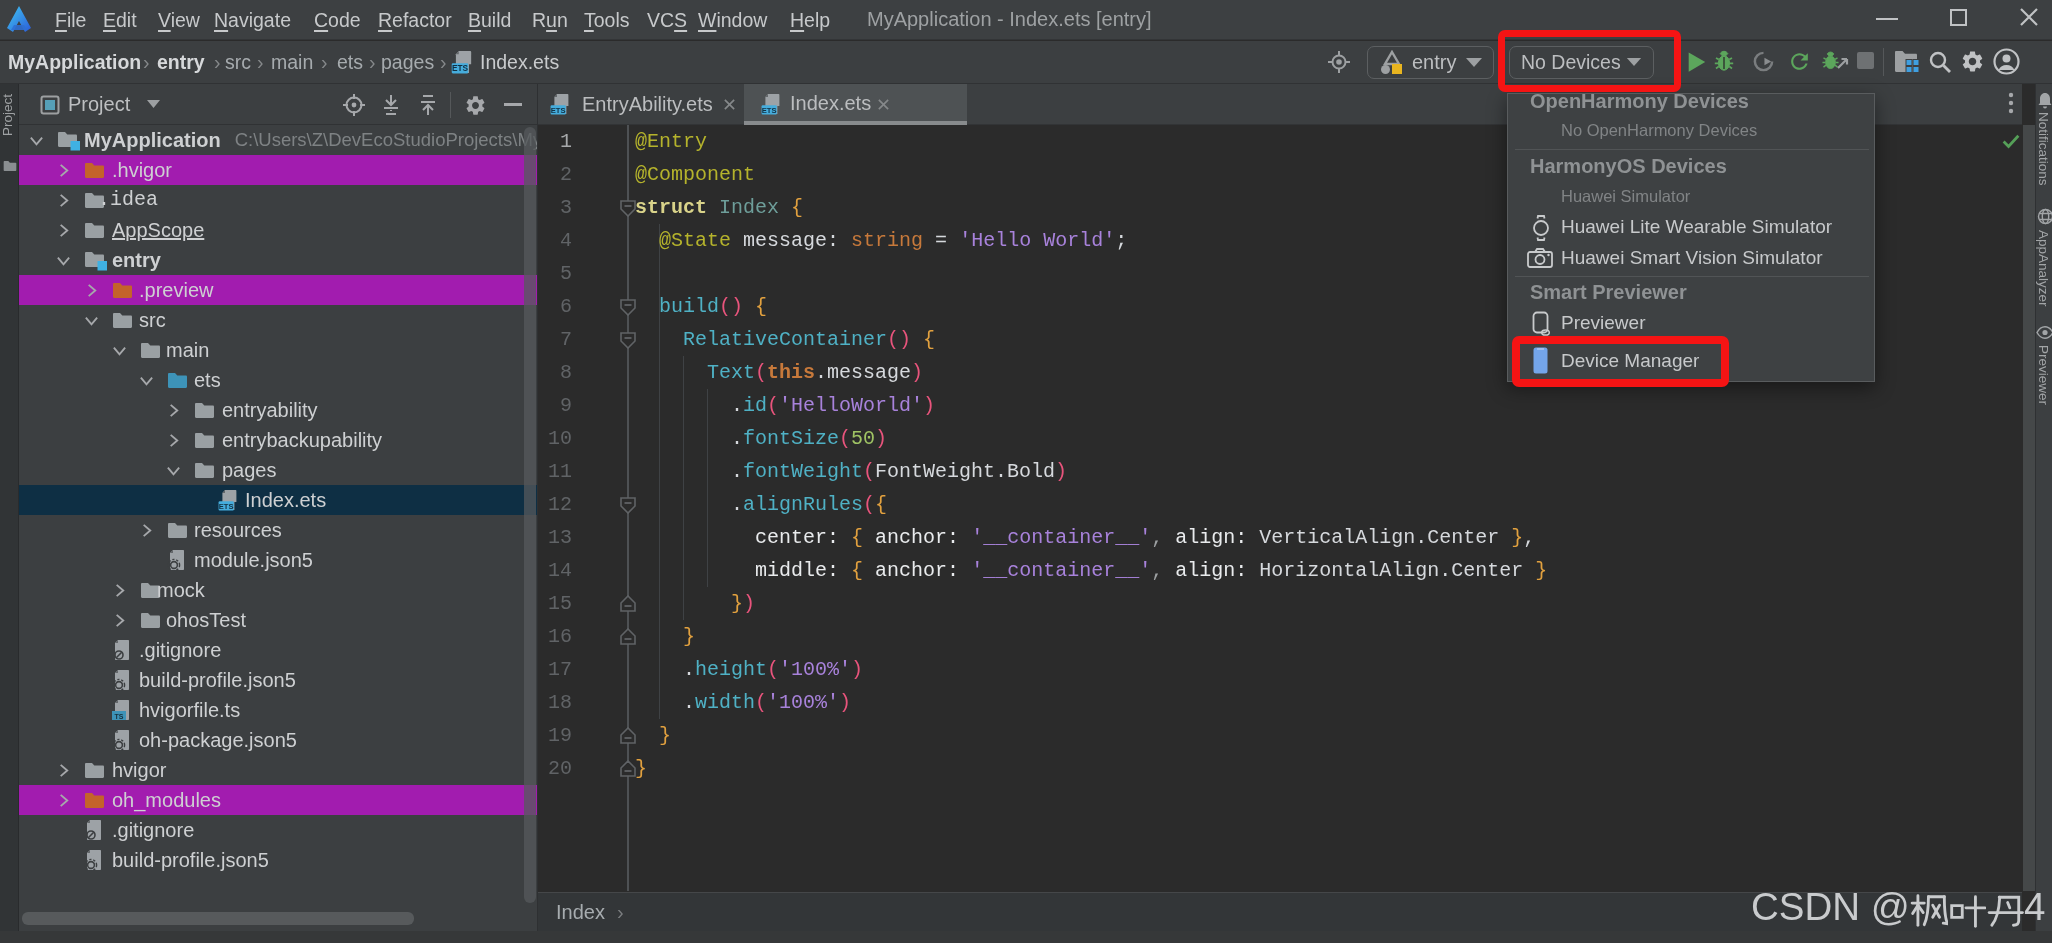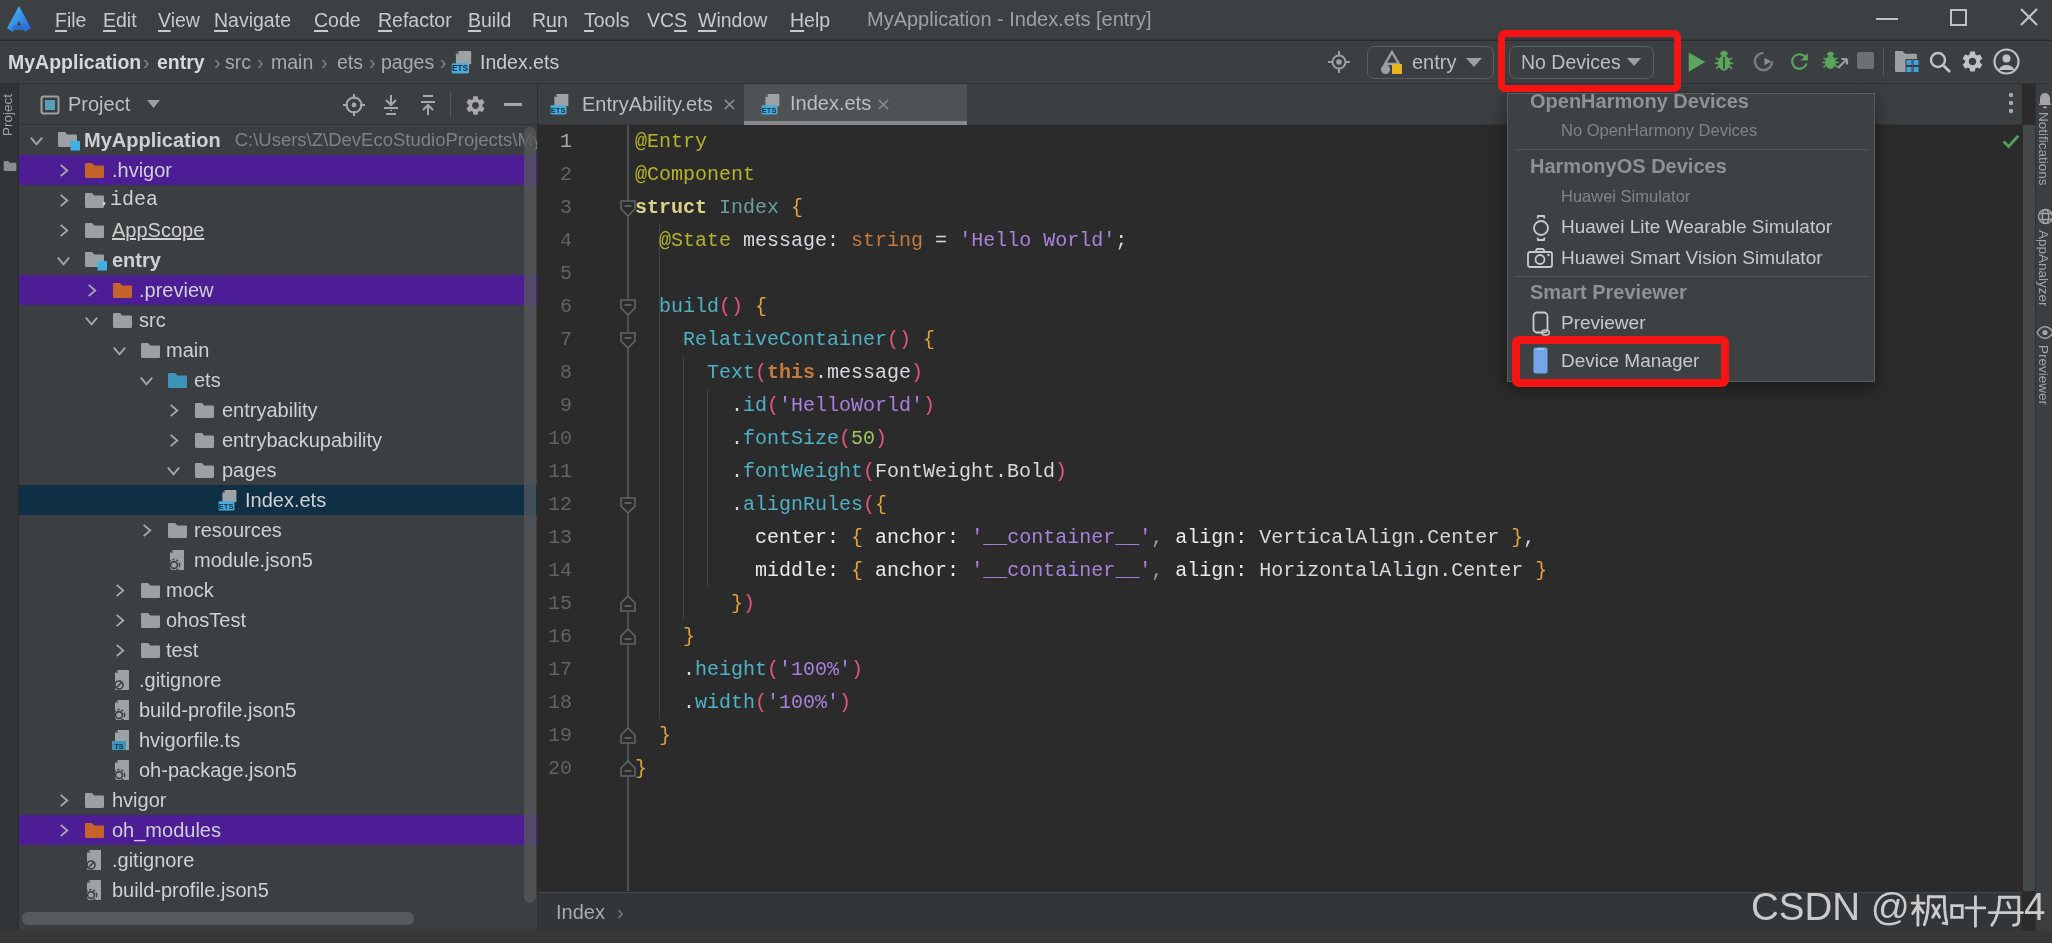--- a/index.html
+++ b/index.html
@@ -13,21 +13,21 @@
 
 #crumbbar{left:0;top:41px;width:2052px;height:43px;background:#3C3F41;border-bottom:1px solid #303234}
 .crumb{top:41px;height:43px;line-height:42px;font-size:19.5px}
 
 #leftstripe{left:0;top:84px;width:19px;height:847px;background:#313436;border-right:1px solid #292B2D}
 #projpanel{left:19px;top:84px;width:518px;height:847px;background:#3C3F41}
 #projhead{left:19px;top:84px;width:518px;height:41px;background:#3C3F41;border-bottom:1px solid #303234}
 #tree{left:19px;top:125px;width:518px;height:806px;overflow:hidden;background:#3C3F41}
 .trow{position:relative;height:30px;line-height:30px;font-size:20px;color:#CED0D2;white-space:nowrap}
 .trow .chev,.trow .ticon,.trow .lbl{position:absolute;top:0;height:30px;display:flex;align-items:center}
-.olive{background:#4c1d95}
+.olive{background:#a21caf}
 .selrow{background:#0E2F44}
 
 #editor{left:537px;top:84px;width:1485px;height:847px;background:#2B2B2B}
 #tabbar{left:537px;top:84px;width:1485px;height:41px;background:#3C3F41;border-bottom:1px solid #323436}
 .tab{position:absolute;top:84px;height:41px;font-size:20px;color:#BBBDBF}
 #gutternums{left:537px;top:125px;width:35px;font:20px/33px "Liberation Mono",monospace;color:#606366;text-align:right;white-space:pre}
 #code{left:635px;top:125px;font:20px/33px "Liberation Mono",monospace;color:#D6D9DD;white-space:pre}
 #ebottom{left:537px;top:892px;width:1485px;height:39px;background:#333638;border-top:1px solid #454749;font-size:20px;color:#A7ACAF;line-height:38px}
 #scrollstrip{left:2023px;top:125px;width:12px;height:766px;background:#454849}
 #rightstripe{left:2035px;top:84px;width:17px;height:847px;background:#3C3F41;border-left:1px solid #2F3133}
@@ -478,47 +478,34 @@
       <span class="chev" style="left:93px">
         <svg width="15" height="15" viewBox="0 0 16 16">
           <use href="#chevr"></use>
         </svg>
       </span>
       <span class="ticon" style="left:121px">
         <svg width="21" height="17" viewBox="0 0 21 17">
           <use href="#fold" fill="#9AA0A3"></use>
         </svg>
       </span>
-      <span class="lbl" style="left:147px;">mock</span>
+      <span class="lbl" style="left:138px;">mock</span>
     </div>
 <div class="trow">
       <span class="chev" style="left:93px">
         <svg width="15" height="15" viewBox="0 0 16 16">
           <use href="#chevr"></use>
         </svg>
       </span>
       <span class="ticon" style="left:121px">
         <svg width="21" height="17" viewBox="0 0 21 17">
           <use href="#fold" fill="#9AA0A3"></use>
         </svg>
       </span>
       <span class="lbl" style="left:147px;">ohosTest</span>
-    </div>
-<div class="trow">
-      <span class="chev" style="left:93px">
-        <svg width="15" height="15" viewBox="0 0 16 16">
-          <use href="#chevr"></use>
-        </svg>
-      </span>
-      <span class="ticon" style="left:121px">
-        <svg width="21" height="17" viewBox="0 0 21 17">
-          <use href="#fold" fill="#9AA0A3"></use>
-        </svg>
-      </span>
-      <span class="lbl" style="left:147px;">test</span>
     </div>
 <div class="trow">
       <span class="ticon" style="left:93px">
         <svg width="20" height="22" viewBox="0 0 20 22">
           <use href="#pg"></use>
           <circle cx="7" cy="16" r="4" fill="none" stroke="#3C3F41" stroke-width="1.6"></circle>
           <path d="M4.3 18.7 L9.7 13.3" stroke="#3C3F41" stroke-width="1.6"></path>
         </svg>
       </span>
       <span class="lbl" style="left:120px;">.gitignore</span>

